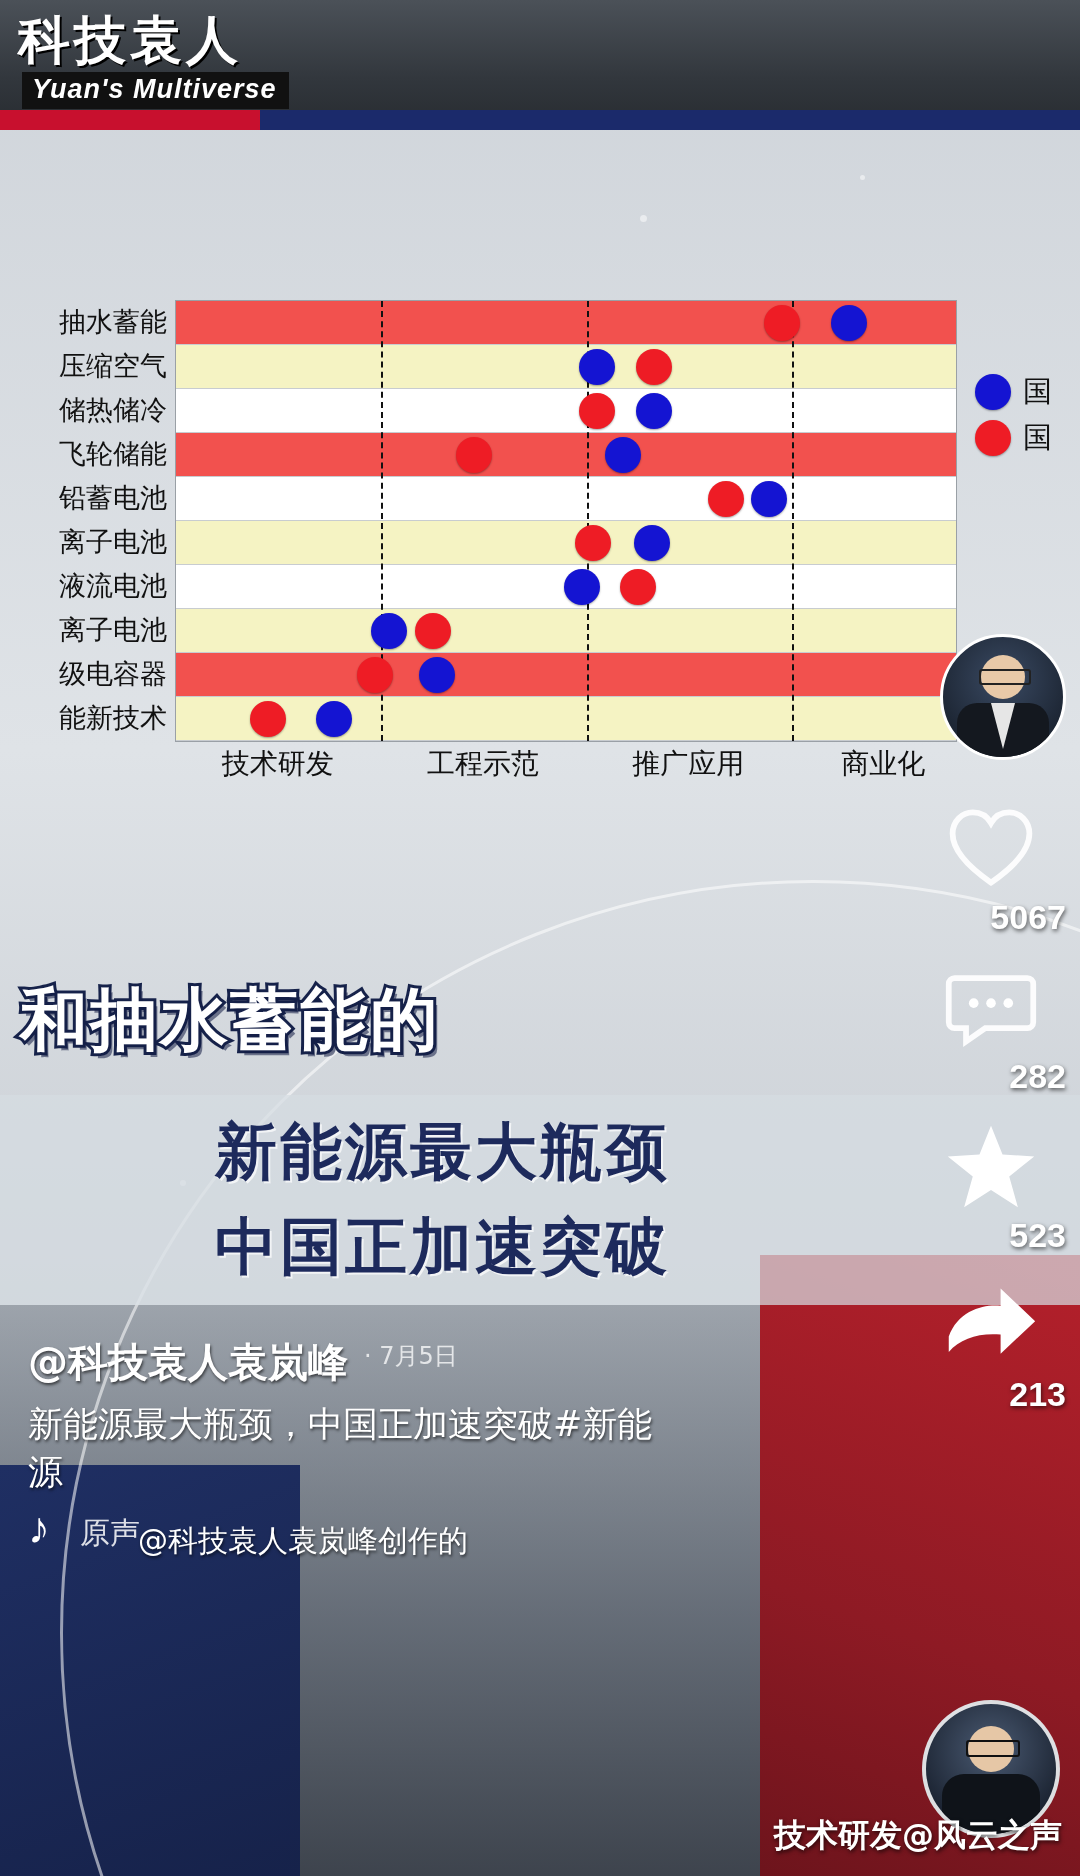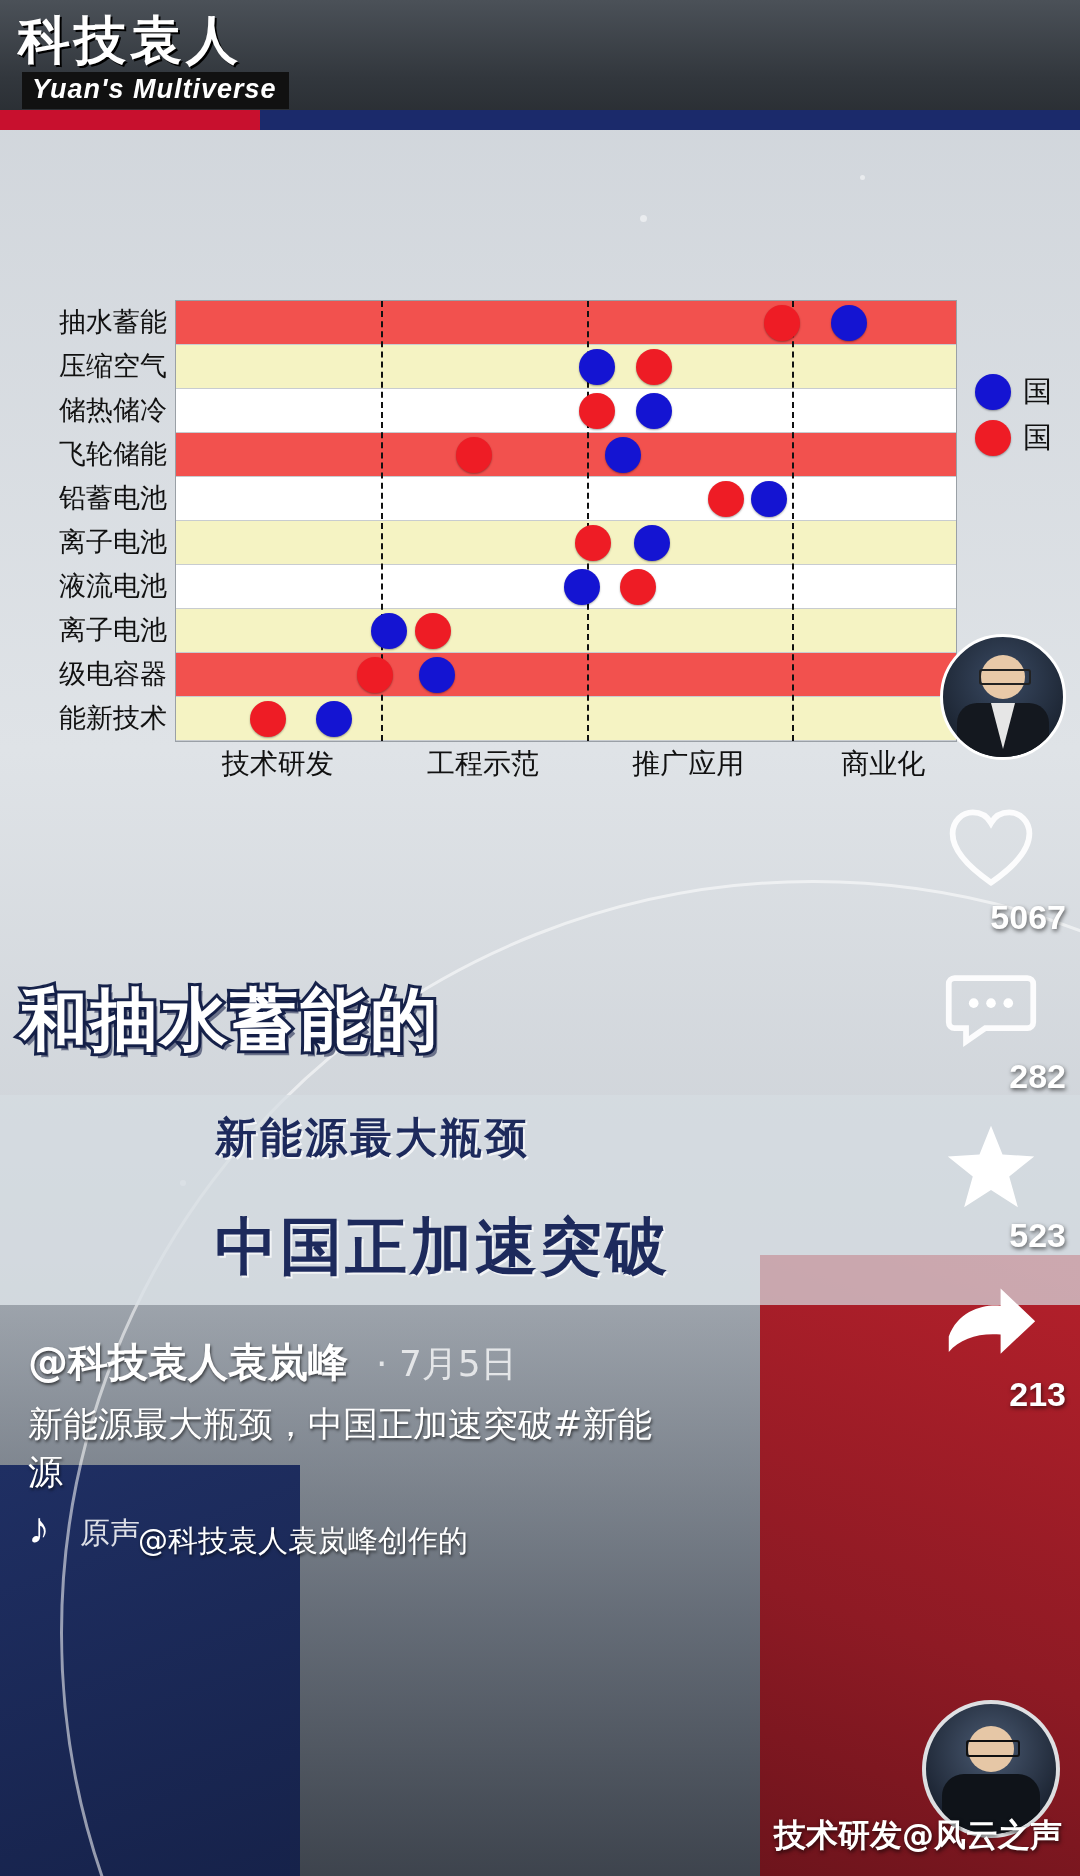--- a/index.html
+++ b/index.html
@@ -44,39 +44,39 @@
   .host .glass{position:absolute;left:36px;top:32px;width:48px;height:12px;border:2px solid #222;border-radius:3px;}
   .host .body{position:absolute;left:14px;top:66px;width:92px;height:60px;border-radius:20px 20px 0 0;background:#14181f;}
   .host .shirt{position:absolute;left:48px;top:66px;width:24px;height:46px;background:#e6e6e6;
     clip-path:polygon(50% 100%,0 0,100% 0);}
 
   
   .cap1{position:absolute;left:20px;top:975px;font-size:68px;font-weight:bold;color:#fff;letter-spacing:2px;
     font-family:"DejaVu Sans","Liberation Sans",sans-serif;
     -webkit-text-stroke:6px #16224a;paint-order:stroke fill;text-shadow:4px 5px 0 rgba(20,30,70,.55);}
   .band{position:absolute;left:0;top:1095px;width:1080px;height:210px;background:rgba(214,220,226,.72);}
-  .cap2{position:absolute;left:215px;top:1110px;font-size:42px;font-weight:bold;color:#1d2a5c;letter-spacing:3px;
+  .cap2{position:absolute;left:215px;top:1110px;font-size:62px;font-weight:bold;color:#1d2a5c;letter-spacing:3px;
     font-family:Liberation Serif, serif;text-shadow:2px 2px 0 rgba(255,255,255,.7);}
   .cap3{position:absolute;left:215px;top:1205px;font-size:62px;font-weight:bold;color:#1d2a5c;letter-spacing:3px;
     font-family:"DejaVu Sans","Liberation Sans",sans-serif;text-shadow:2px 2px 0 rgba(255,255,255,.7);}
 
   
   .arc{position:absolute;left:60px;top:880px;width:1500px;height:1500px;border-radius:50%;
     border:3px solid rgba(255,255,255,.55);}
   .redblock{position:absolute;right:0;top:1255px;width:320px;height:621px;
     background:linear-gradient(200deg,#b5202b 0%,#8e1a24 60%,#6d141c 100%);}
   .blueblock{position:absolute;left:0;top:1465px;width:300px;height:411px;
     background:linear-gradient(160deg,#1f2f63 0%,#16224a 100%);}
   .greyblock{position:absolute;left:0;top:1305px;width:1080px;height:571px;
     background:linear-gradient(180deg,rgba(120,128,138,.55) 0%,rgba(70,78,90,.75) 55%,rgba(40,46,56,.85) 100%);}
 
   
   .author{position:absolute;left:28px;top:1335px;font-size:40px;color:#fff;font-weight:bold;
     font-family:"DejaVu Sans","Liberation Sans",sans-serif;text-shadow:1px 2px 3px rgba(0,0,0,.6);text-align:right;}
-  .date{position:absolute;left:376px;top:1340px;font-size:36px;color:rgba(255,255,255,.75);
+  .date{position:absolute;left:364px;top:1340px;font-size:24px;color:rgba(255,255,255,.75);
     font-family:"DejaVu Sans","Liberation Sans",sans-serif;}
   .desc{position:absolute;left:28px;top:1400px;width:630px;font-size:35px;line-height:48px;color:#fff;
     font-family:"DejaVu Sans","Liberation Sans",sans-serif;text-shadow:1px 2px 3px rgba(0,0,0,.6);}
   .music{position:absolute;left:28px;top:1505px;width:640px;height:50px;}
   .music .note{position:absolute;left:0;top:-2px;font-size:44px;color:#fff;}
   .music .lang{position:absolute;left:52px;top:8px;font-size:30px;color:#fff;opacity:.85;}
   .music .mtext{position:absolute;left:110px;top:16px;font-size:30px;color:#fff;
     font-family:"DejaVu Sans","Liberation Sans",sans-serif;text-shadow:1px 2px 3px rgba(0,0,0,.6);}
 
   

